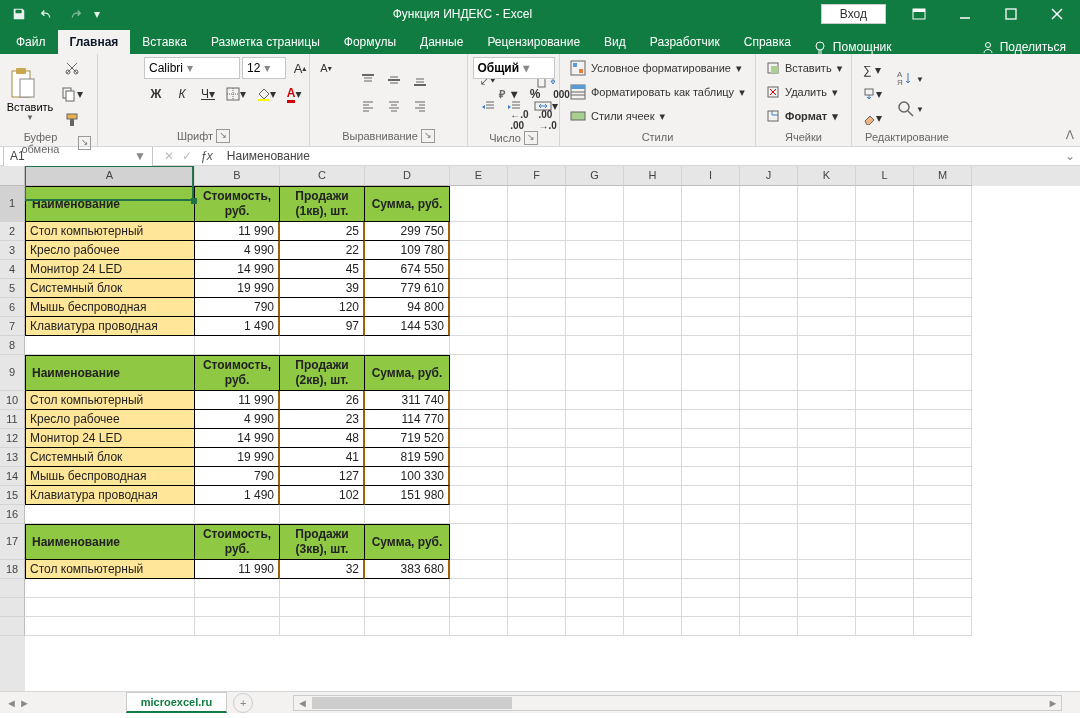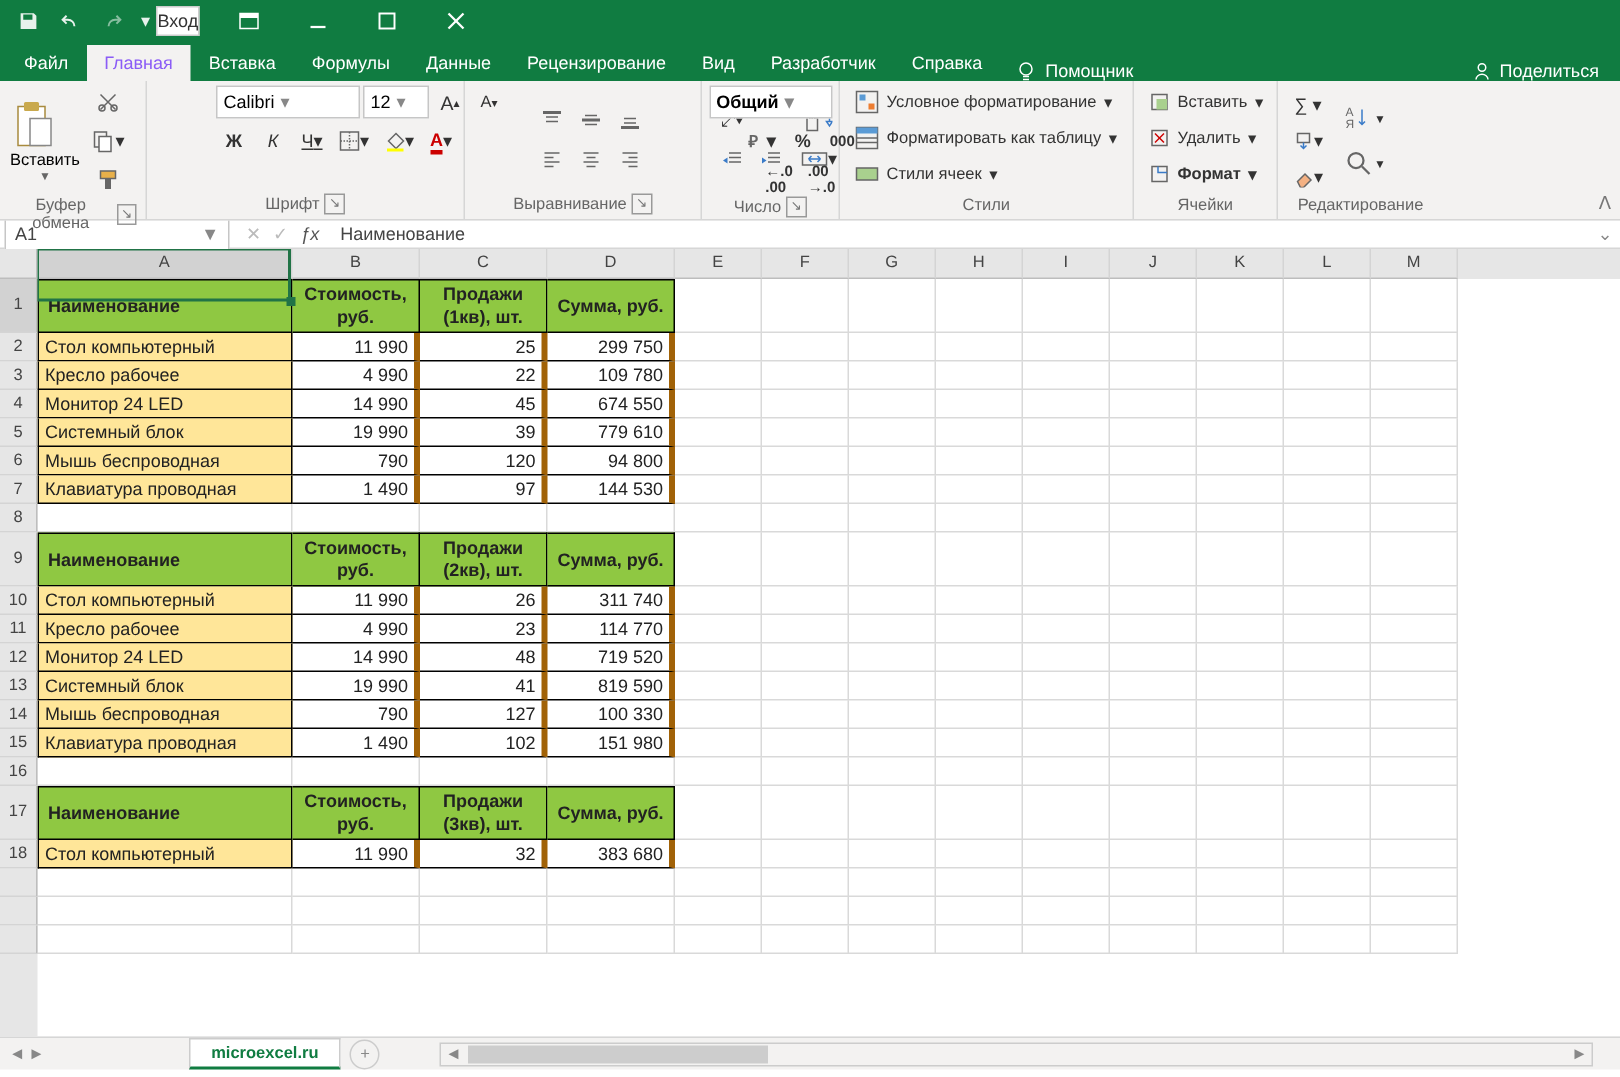--- a/index.html
+++ b/index.html
@@ -5,25 +5,25 @@
 * { box-sizing: border-box; margin: 0; padding: 0; font-family: "Segoe UI", Tahoma, sans-serif; }
 html, body { width: 1080px; height: 718px; overflow: hidden; background: #fff; }
 
 .title-bar { height: 28px; background: #107C41; display: flex; align-items: center; color: #fff; font-size: 12px; }
 .qat { display: flex; align-items: center; padding-left: 6px; gap: 2px; }
 .qat .qbtn { width: 26px; height: 24px; display: flex; align-items: center; justify-content: center; opacity: .9; }
 .qat .qbtn svg { width: 14px; height: 14px; }
 .title-center { flex: 1; display: flex; justify-content: center; align-items: center; gap: 4px; }
 .title-right { display: flex; align-items: center; gap: 0; }
 .title-right .tbtn { width: 46px; height: 28px; display: flex; align-items: center; justify-content: center; }
-.signin { background: #fff; color: #333; padding: 2px 0; margin-right: 10px; font-size: 12px; border: 1px solid #ccc; }
+.signin { background: #fff; color: #333; padding: 2px 18px; margin-right: 10px; font-size: 12px; border: 1px solid #ccc; }
 
 .tabs { height: 26px; background: #107C41; display: flex; align-items: flex-end; color: #fff; font-size: 12px; padding-left: 4px; }
 .tab { padding: 5px 12px 5px; cursor: default; }
-.tab.active { background: #f3f2f1; color: #8b5cf6; font-weight: 400; }
+.tab.active { background: #f3f2f1; color: #0f172a; font-weight: 700; }
 .tabs .spacer { flex: 1; }
 .tell-me { display: flex; align-items: center; gap: 6px; padding: 0 10px; }
 .share { display: flex; align-items: center; gap: 5px; padding: 0 14px; }
 
 .ribbon { height: 93px; background: #f3f2f1; border-bottom: 1px solid #d6d6d6; display: flex; position: relative; }
 .group { border-right: 1px solid #d6d6d6; display: flex; flex-direction: column; justify-content: space-between; padding: 3px 6px 1px; }
 .group-title { text-align: center; font-size: 11px; color: #666; padding-bottom: 2px; display:flex; align-items:center; justify-content:center; gap:3px;}
 .group-body { flex: 1; display: flex; align-items: center; }
 .ribbon-collapse { position: absolute; right: 6px; bottom: 4px; color: #777; font-size: 12px; }
 
@@ -56,21 +56,21 @@
 .grow.tall { height:36px; }
 .cell { border-right:1px solid #d9d9d9; border-bottom:1px solid #d9d9d9; font-size:12px; color:#222; padding:0 4px; line-height:18px; overflow:hidden; white-space:nowrap; }
 .grow.tall .cell { line-height:16px; display:flex; align-items:center;}
 
 .cA{width:170px;} .cB{width:85px;} .cC{width:85px;} .cD{width:85px;}
 .cE,.cF,.cG,.cH,.cI,.cJ,.cK,.cL,.cM,.cN{width:58px;}
 
 .hdr-g { background:#8fc842; font-weight:bold; border-right:1px solid #000; border-bottom:1px solid #000; justify-content:center; text-align:center; white-space:normal; line-height:15px !important;}
 .hdr-g.left { justify-content:flex-start; text-align:left; padding-left:6px;}
 .name-y { background:#ffe699; border-right:1px solid #000; border-bottom:1px solid #000;}
-.num { text-align:right; border-right:4px solid #a16207; border-bottom:1px solid #000;}
+.num { text-align:right; border-right:2px solid #a16207; border-bottom:1px solid #000;}
 .top-b .hdr-g,.top-b .name-y,.top-b .num { border-top:1px solid #000; }
 .left-b { border-left:1px solid #000; }
 
 .active-cell { position:absolute; border:2px solid #217346; pointer-events:none; }
 .fill-handle { position:absolute; width:6px; height:6px; background:#217346; }
 
 .sheet-tabs { height: 22px; border-top:1px solid #d6d6d6; display:flex; align-items:center; font-size:11px; background:#f3f2f1;}
 .st-nav { display:flex; gap:2px; align-items:center; padding:0 6px; color:#888;}
 .st-tab { padding:3px 14px; background:#fff; border:1px solid #ccc; border-bottom:2px solid #107C41; color:#107C41; font-weight:600;}
 .st-add { width:20px; height:20px; border:1px solid #ccc; border-radius:50%; margin-left:6px; text-align:center; line-height:18px; color:#888;}
@@ -95,20 +95,23 @@
           <path fill="none" stroke="#fff" stroke-width="1.5" d="M11 12a5 5 0 0 0-5-5H3m2-3L2 7l3 3"></path>
         </svg>
       </div>
     <div class="qbtn" style="opacity:.5;">
         <svg viewBox="0 0 16 16">
           <path fill="none" stroke="#fff" stroke-width="1.5" d="M5 12a5 5 0 0 1 5-5h3m-2-3 3 3-3 3"></path>
         </svg>
       </div>
     <div class="qbtn" style="width:14px;">▾</div>
   </div>
+  <div class="title-center">
+    <span>Функция ИНДЕКС  -  Excel</span>
+  </div>
   <div class="title-right">
     <div class="signin">Вход</div>
     <div class="tbtn">
         <svg width="14" height="14" viewBox="0 0 14 14">
           <rect x="1" y="2" width="12" height="10" fill="none" stroke="#fff"></rect>
           <rect x="1" y="2" width="12" height="3" fill="#fff"></rect>
         </svg>
       </div>
     <div class="tbtn">
         <svg width="12" height="12">
@@ -126,20 +129,21 @@
           <line x1="11" y1="1" x2="1" y2="11" stroke="#fff" stroke-width="1.5"></line>
         </svg>
       </div>
   </div>
 </div>
 
 <div class="tabs">
   <div class="tab">Файл</div>
   <div class="tab active">Главная</div>
   <div class="tab">Вставка</div>
+  <div class="tab">Разметка страницы</div>
   <div class="tab">Формулы</div>
   <div class="tab">Данные</div>
   <div class="tab">Рецензирование</div>
   <div class="tab">Вид</div>
   <div class="tab">Разработчик</div>
   <div class="tab">Справка</div>
   <div class="tell-me">
     <svg width="14" height="14">
         <circle cx="7" cy="6" r="4" fill="none" stroke="#fff"></circle>
         <line x1="5" y1="11" x2="9" y2="11" stroke="#fff"></line>

